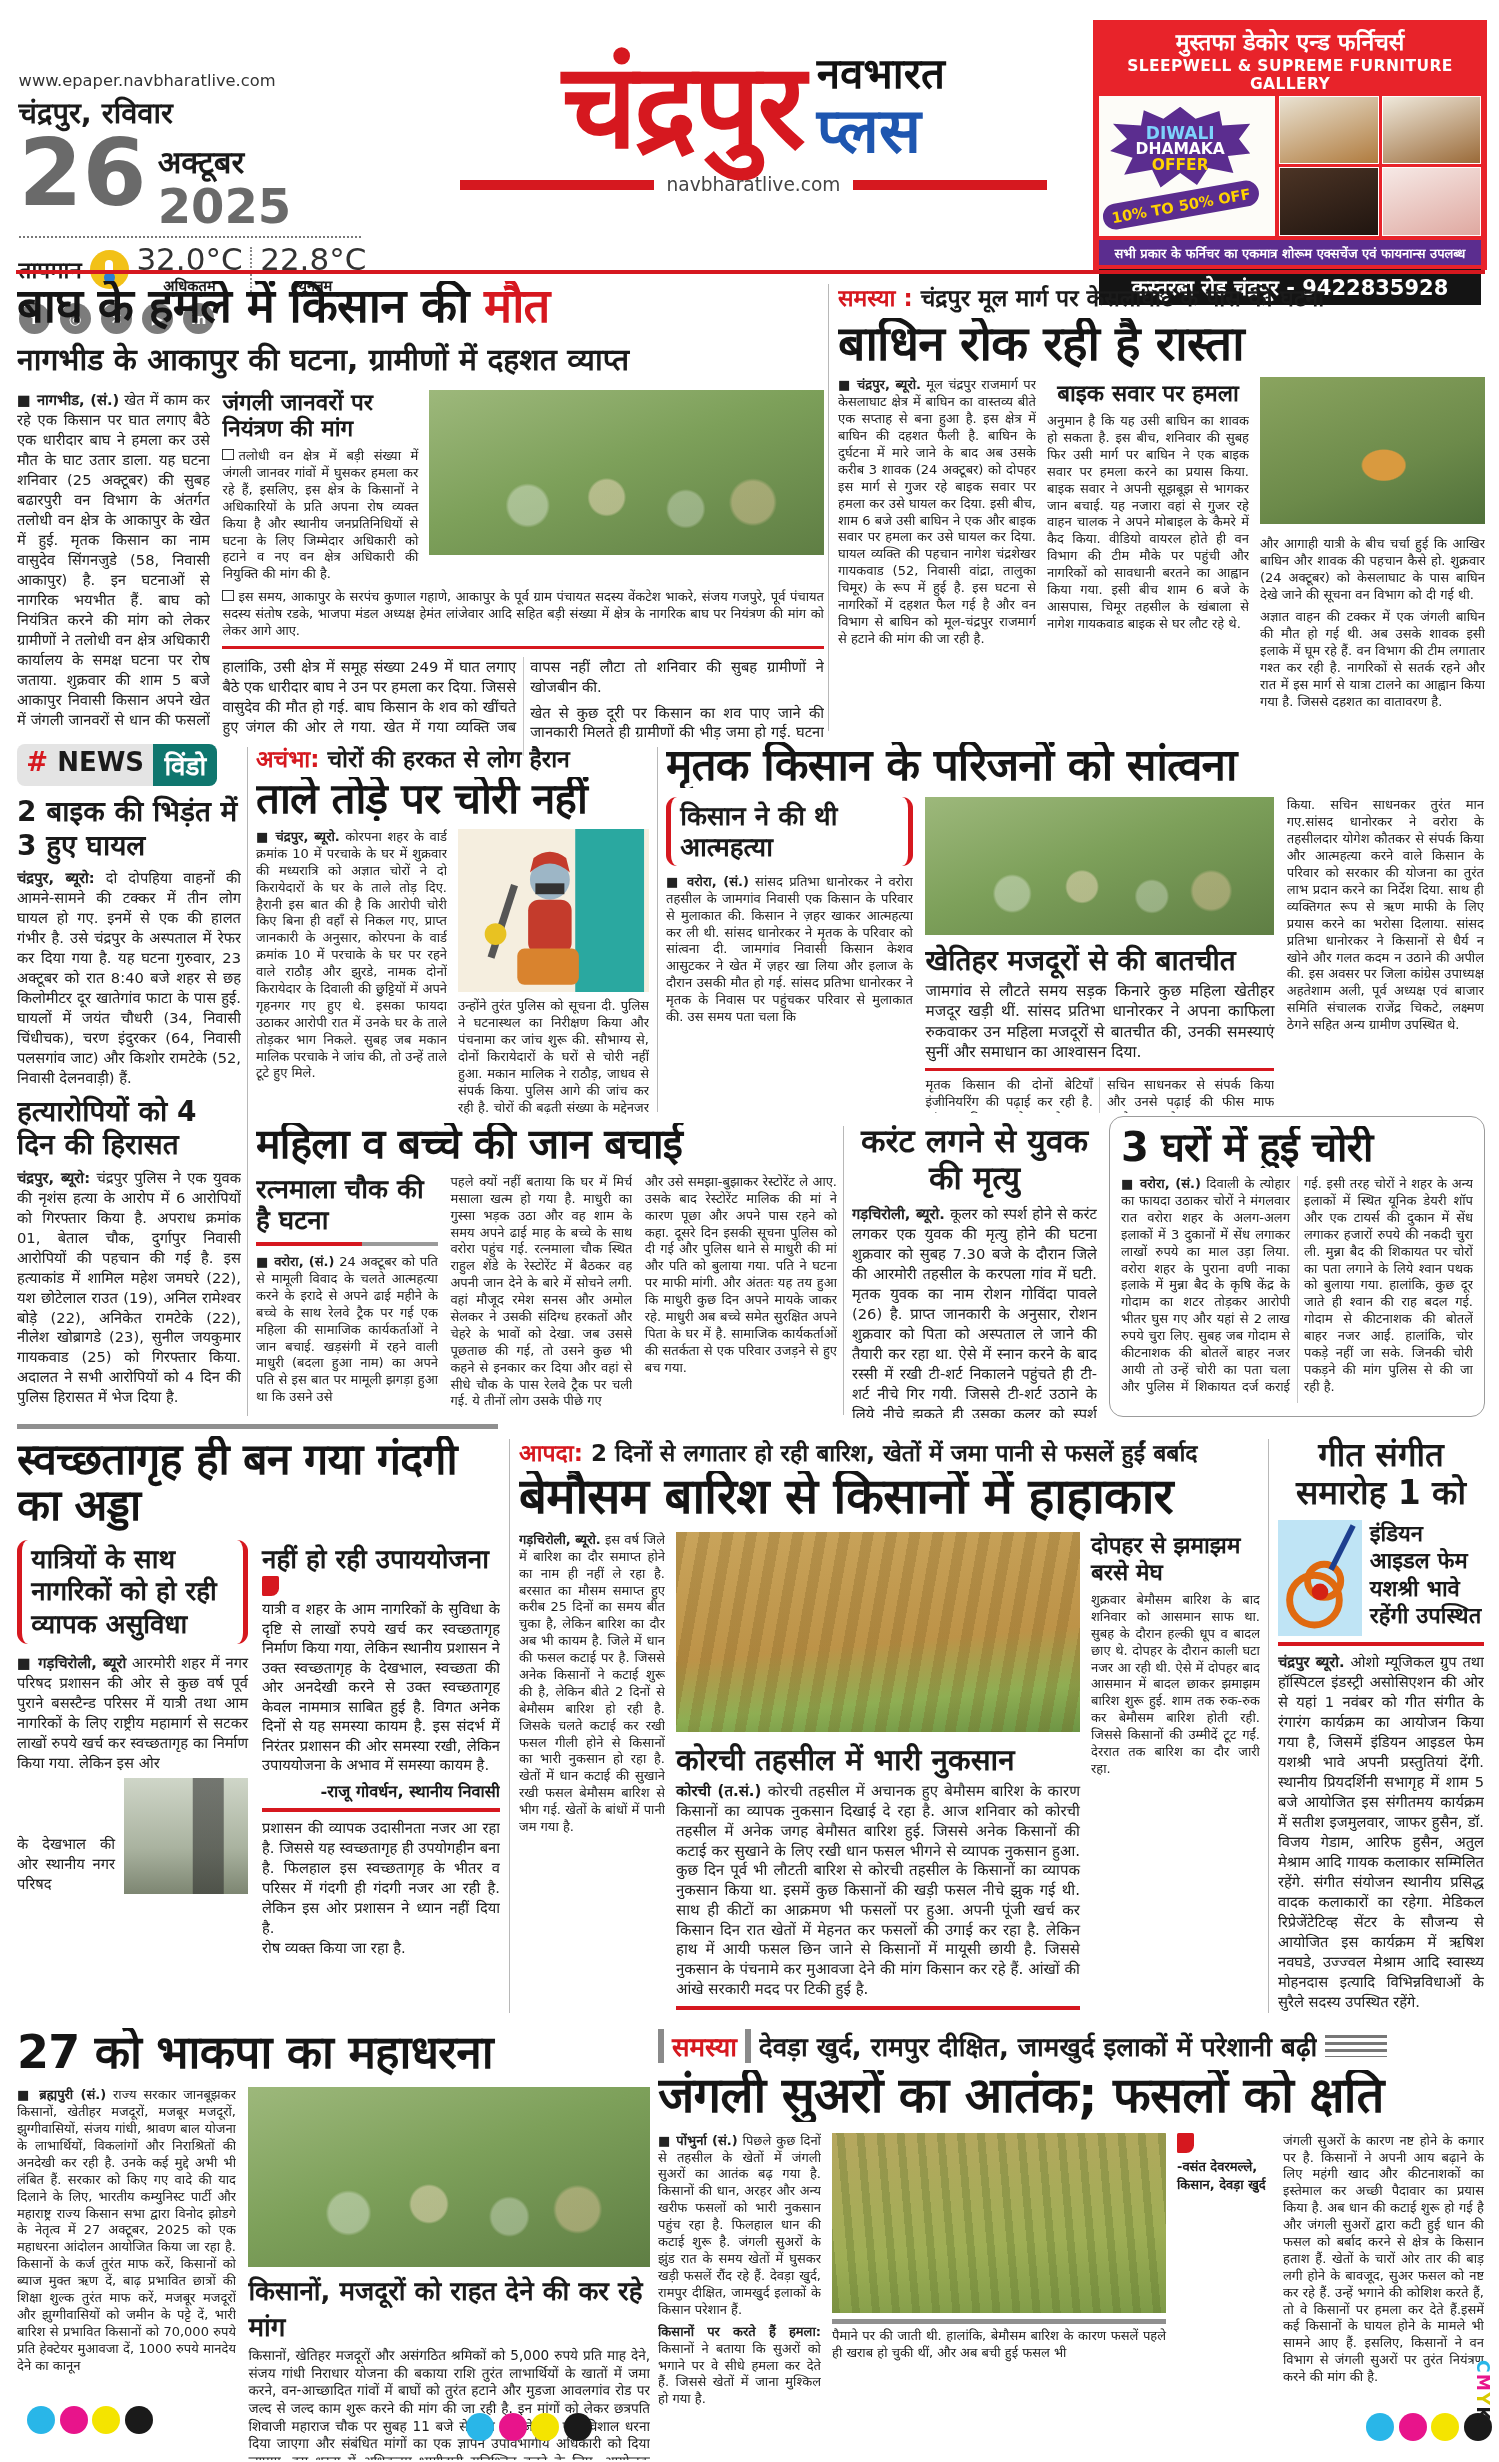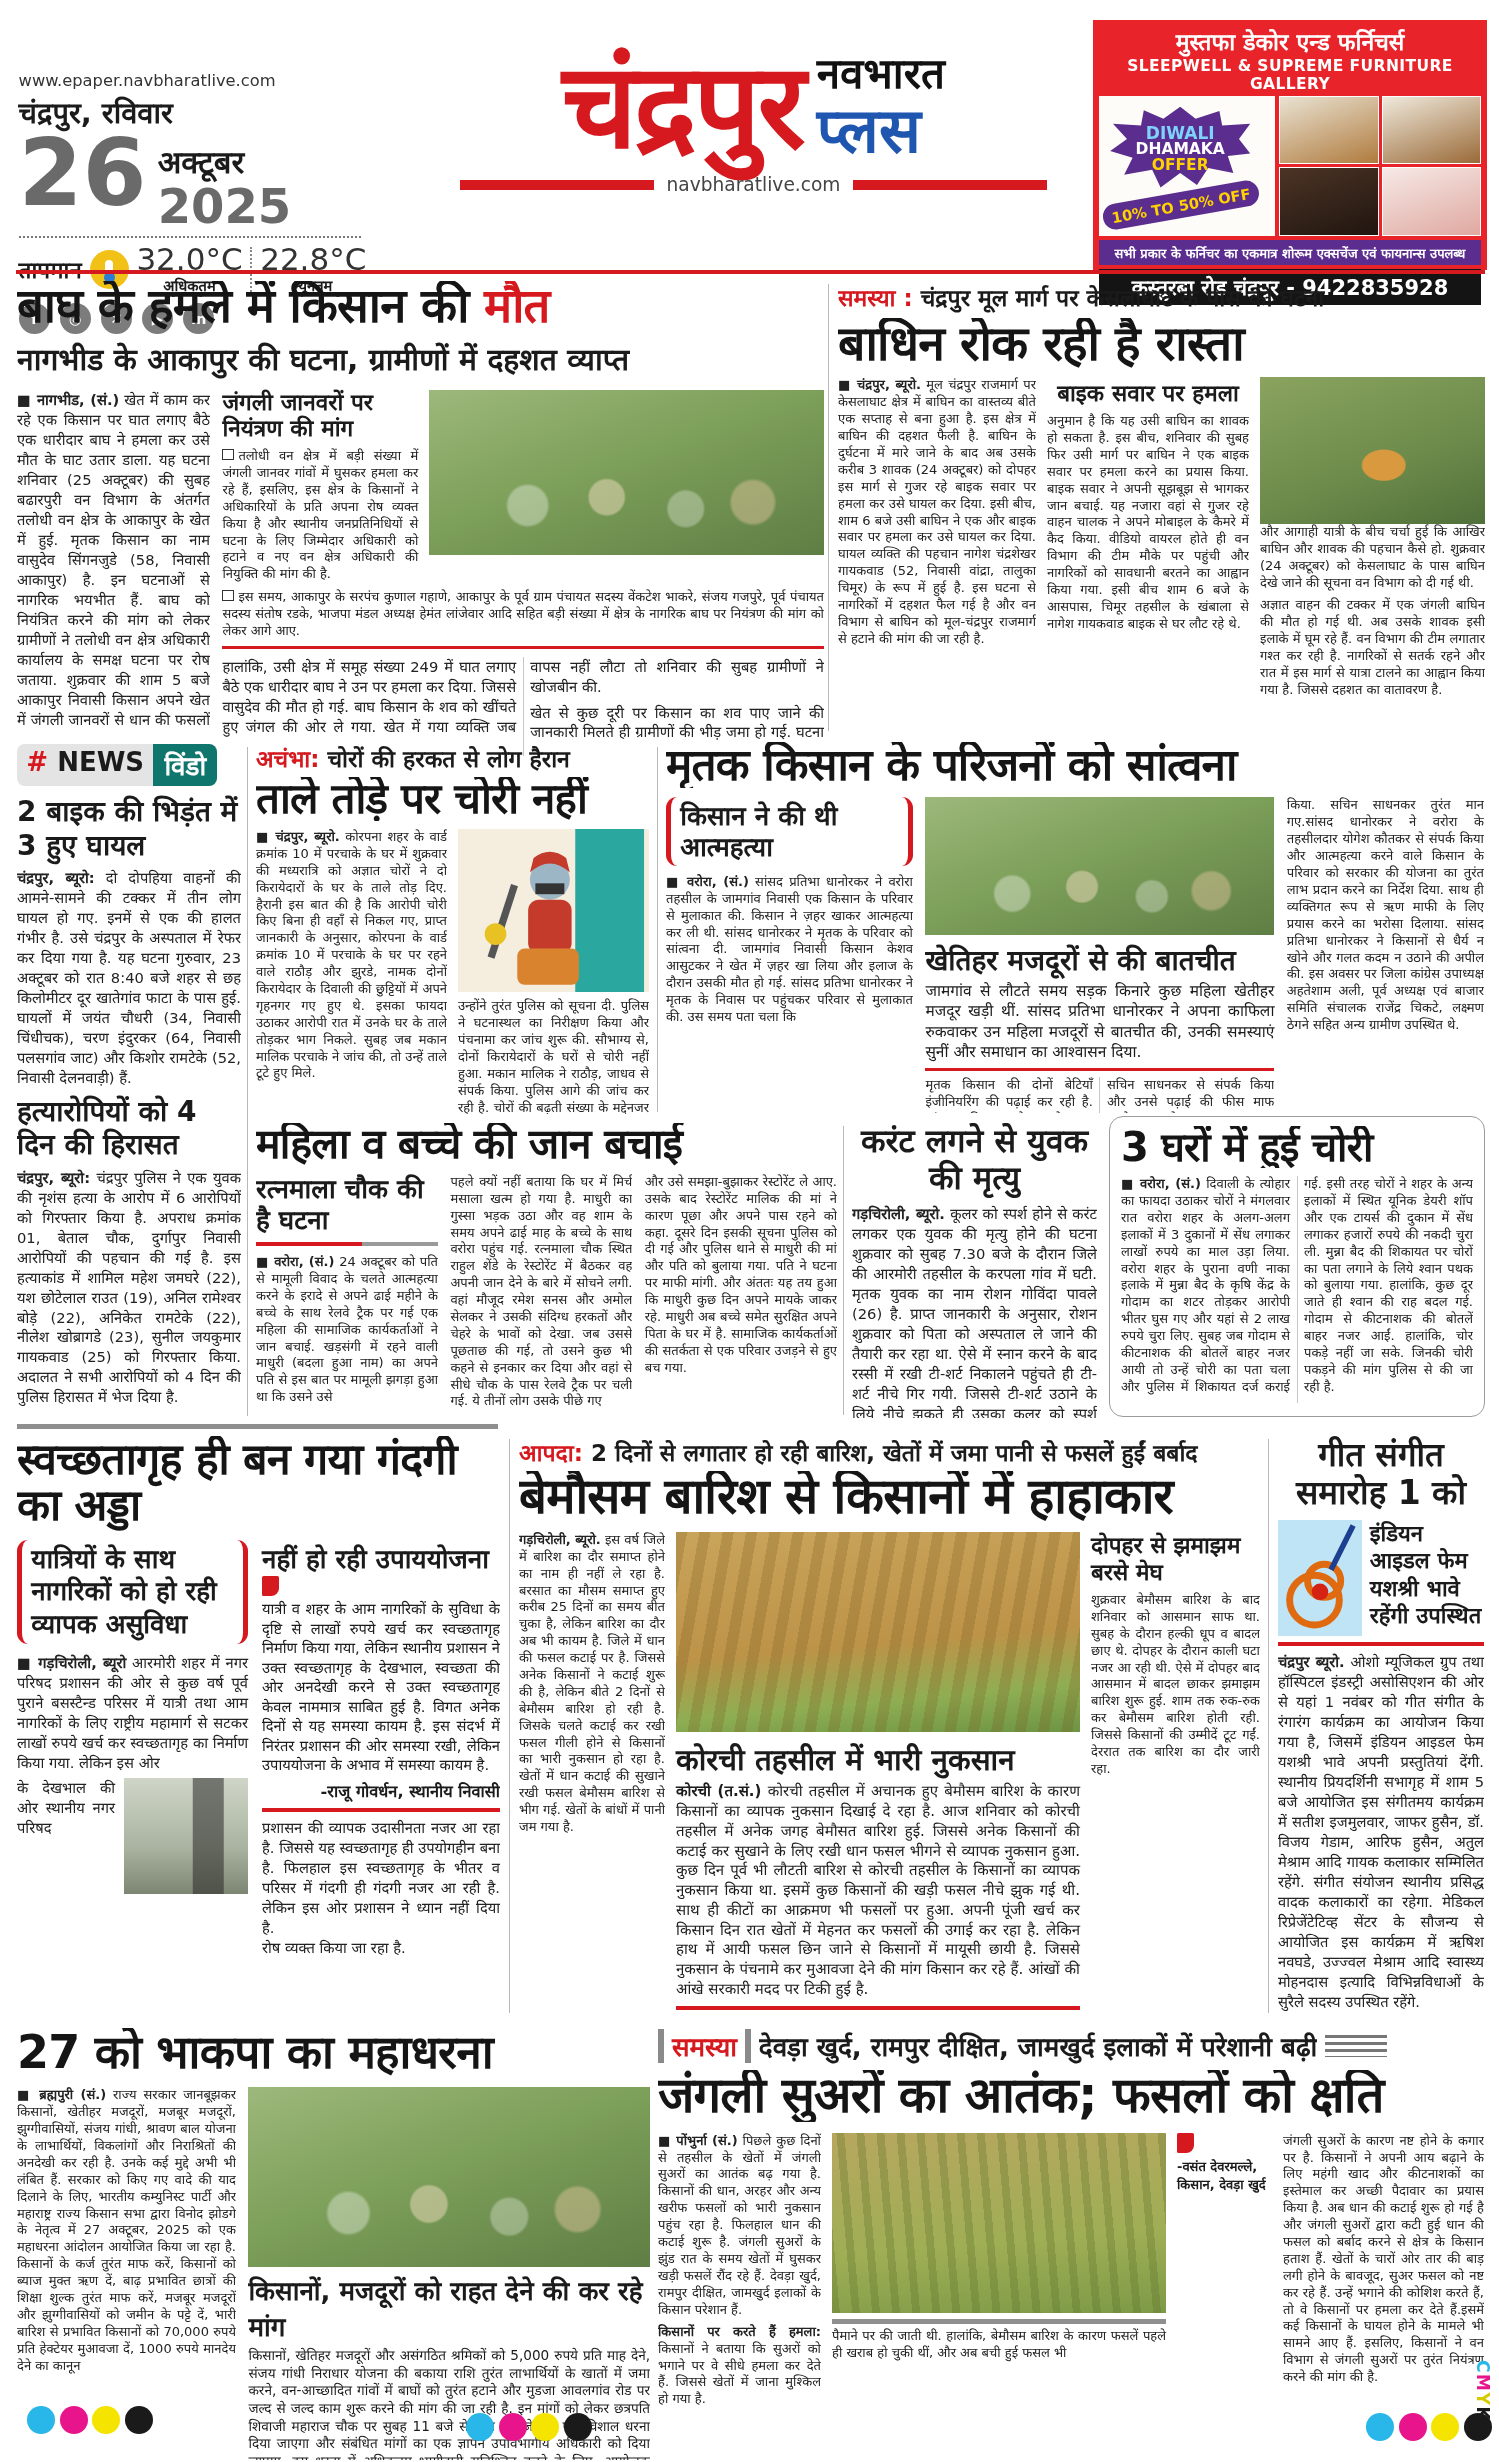--- a/index.html
+++ b/index.html
@@ -161,21 +161,21 @@
     <div style="display:flex;gap:11px;margin-top:9.3px;">
       <div class="body sm" style="flex:0 0 198px;height:326px;overflow:hidden;">
         <p><span class="b">■ चंद्रपुर, ब्यूरो.</span> <span>मूल चंद्रपुर राजमार्ग पर केसलाघाट क्षेत्र में बाघिन का वास्तव्य बीते एक सप्ताह से बना हुआ है. इस क्षेत्र में बाघिन की दहशत फैली है. बाघिन के दुर्घटना में मारे जाने के बाद अब उसके करीब 3 शावक (24 अक्टूबर) को दोपहर इस मार्ग से गुजर रहे बाइक सवार पर हमला कर उसे घायल कर दिया. इसी बीच, शाम 6 बजे उसी बाघिन ने एक और बाइक सवार पर हमला कर उसे घायल कर दिया. घायल व्यक्ति की पहचान नागेश चंद्रशेखर गायकवाड (52, निवासी वांद्रा, तालुका चिमूर) के रूप में हुई है. इस घटना से नागरिकों में दहशत फैल गई है और वन विभाग से बाघिन को मूल-चंद्रपुर राजमार्ग से हटाने की मांग की जा रही है.</span></p>
       </div>
       <div style="flex:0 0 202px;">
         <div class="b" style="font-size:22.5px;text-align:center;">बाइक सवार पर हमला</div>
         <div class="body sm" style="margin-top:4.7px;height:301px;overflow:hidden;">अनुमान है कि यह उसी बाघिन का शावक हो सकता है. इस बीच, शनिवार की सुबह फिर उसी मार्ग पर बाघिन ने एक बाइक सवार पर हमला करने का प्रयास किया. बाइक सवार ने अपनी सूझबूझ से भागकर जान बचाई. यह नजारा वहां से गुजर रहे वाहन चालक ने अपने मोबाइल के कैमरे में कैद किया. वीडियो वायरल होते ही वन विभाग की टीम मौके पर पहुंची और नागरिकों को सावधानी बरतने का आह्वान किया गया. इसी बीच शाम 6 बजे के आसपास, चिमूर तहसील के खंबाला से नागेश गायकवाड बाइक से घर लौट रहे थे.</div>
       </div>
       <div style="flex:1;">
         <div class="photo ph-tiger" style="height:147px;"></div>
-        <div class="body sm" style="margin-top:0;height:171px;overflow:hidden;">
+        <div class="body sm" style="margin-top:12px;height:171px;overflow:hidden;">
           <p>और आगाही यात्री के बीच चर्चा हुई कि आखिर बाघिन और शावक की पहचान कैसे हो. शुक्रवार (24 अक्टूबर) को केसलाघाट के पास बाघिन देखे जाने की सूचना वन विभाग को दी गई थी.</p>
           <p>अज्ञात वाहन की टक्कर में एक जंगली बाघिन की मौत हो गई थी. अब उसके शावक इसी इलाके में घूम रहे हैं. वन विभाग की टीम लगातार गश्त कर रही है. नागरिकों से सतर्क रहने और रात में इस मार्ग से यात्रा टालने का आह्वान किया गया है. जिससे दहशत का वातावरण है.</p>
         </div>
       </div>
     </div>
   </div>
 
   <div class="abs" style="left:17px;top:744px;width:224px;height:672px;overflow:hidden;">
     <div style="display:flex;align-items:stretch;">
       <span style="background:#e4e4e4;border-radius:7.8px 0 0 7.8px;padding:3.1px 9.3px;font-size:26px;font-weight:800;"><span class="red">#</span> <span>NEWS</span></span>
@@ -274,21 +274,21 @@
   <div class="abs grule" style="left:17px;top:1424px;width:481px;height:5.4px;"></div>
 
   <div class="abs" style="left:17px;top:1436px;width:483px;height:578px;overflow:hidden;">
     <h2 class="hl" style="font-size:43px;line-height:1.08;">स्वच्छतागृह ही बन गया गंदगी का अड्डा</h2>
     <div style="display:flex;gap:14px;margin-top:11px;">
       <div style="flex:0 0 231px;">
         <div class="bracket b" style="font-size:26px;line-height:1.25;">यात्रियों के साथ नागरिकों को हो रही व्यापक असुविधा</div>
         <div class="body" style="margin-top:9.3px;">
           <p><span class="b">■ गड़चिरोली, ब्यूरो</span> <span>आरमोरी शहर में नगर परिषद प्रशासन की ओर से कुछ वर्ष पूर्व पुराने बसस्टैन्ड परिसर में यात्री तथा आम नागरिकों के लिए राष्ट्रीय महामार्ग से सटकर लाखों रुपये खर्च कर स्वच्छतागृह का निर्माण किया गया. लेकिन इस ओर</span></p>
         </div>
-        <div style="display:flex;gap:9px;align-items:flex-start;">
+        <div style="display:flex;gap:9px;align-items:flex-end;">
           <div class="body" style="flex:1;">के देखभाल की ओर स्थानीय नगर परिषद</div>
           <div class="photo ph-bldg" style="flex:0 0 124px;height:116px;"></div>
         </div>
       </div>
       <div style="flex:1;">
         <div class="b" style="font-size:26px;">नहीं हो रही उपाययोजना</div>
         <div class="qmark"></div>
         <div style="font-size:14.7px;line-height:1.33;text-align:justify;">यात्री व शहर के आम नागरिकों के सुविधा के दृष्टि से लाखों रुपये खर्च कर स्वच्छतागृह निर्माण किया गया, लेकिन स्थानीय प्रशासन ने उक्त स्वच्छतागृह के देखभाल, स्वच्छता की ओर अनदेखी करने से उक्त स्वच्छतागृह केवल नाममात्र साबित हुई है. विगत अनेक दिनों से यह समस्या कायम है. इस संदर्भ में निरंतर प्रशासन की ओर समस्या रखी, लेकिन उपाययोजना के अभाव में समस्या कायम है.</div>
         <div class="b" style="font-size:16.3px;text-align:right;margin-top:4.7px;">-राजू गोवर्धन, स्थानीय निवासी</div>
         <div class="rule" style="height:3.9px;margin-top:6.2px;"></div>

